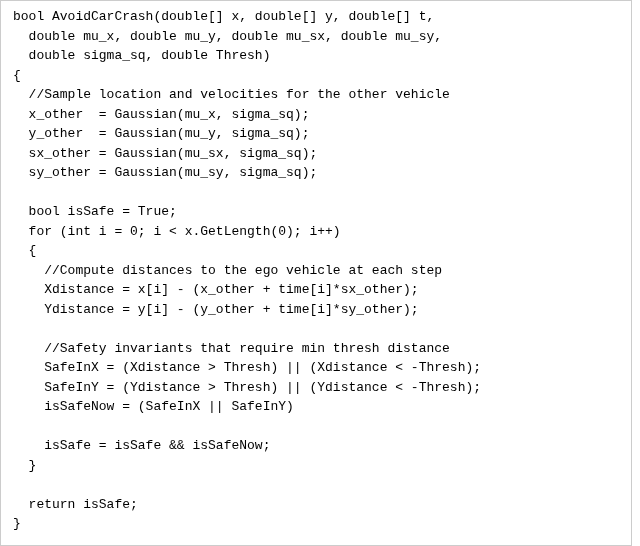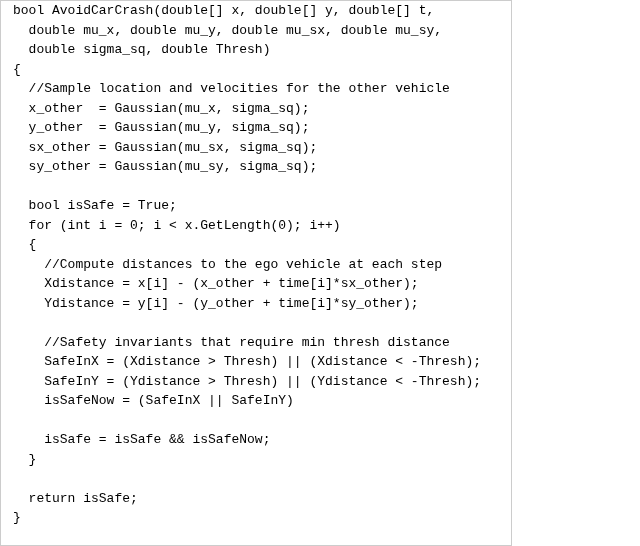--- a/index.html
+++ b/index.html
@@ -10,25 +10,25 @@
 
     body {
       background: #ffffff;
       font-family: 'Courier New', Courier, monospace;
       font-size: 13px;
       line-height: 1.5;
       color: #000000;
     }
 
     .code-container {
-      width: 512px;
+      width: 632px;
       min-height: 546px;
       background: #ffffff;
       border: 1px solid #cccccc;
-      padding: 0 12px;
+      padding: 6px 12px;
       overflow: auto;
     }
 
     .code-block {
       white-space: pre;
     }
 
     .line {
       display: block;
       white-space: pre;

